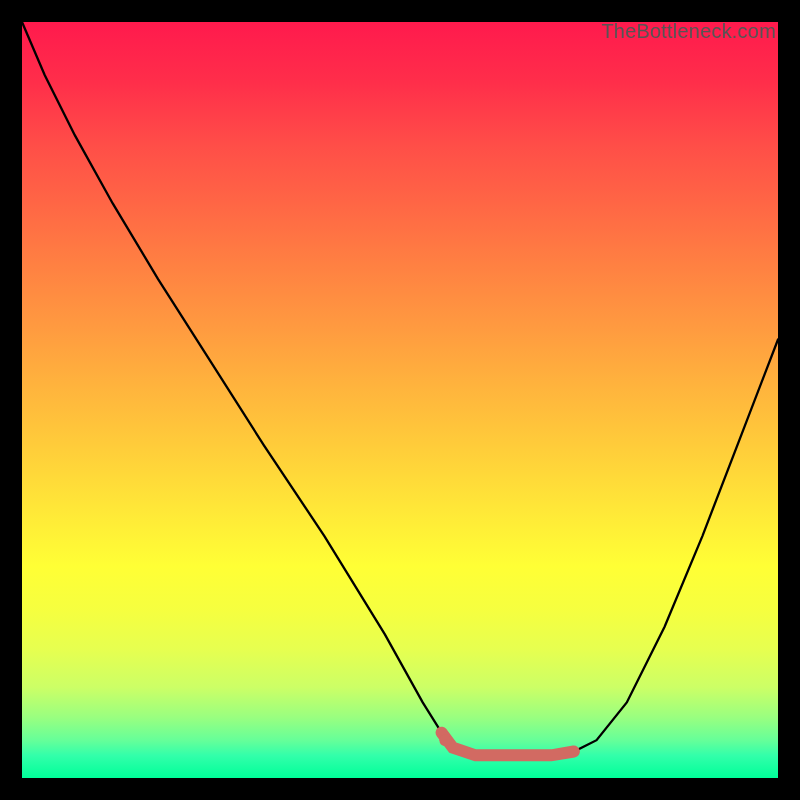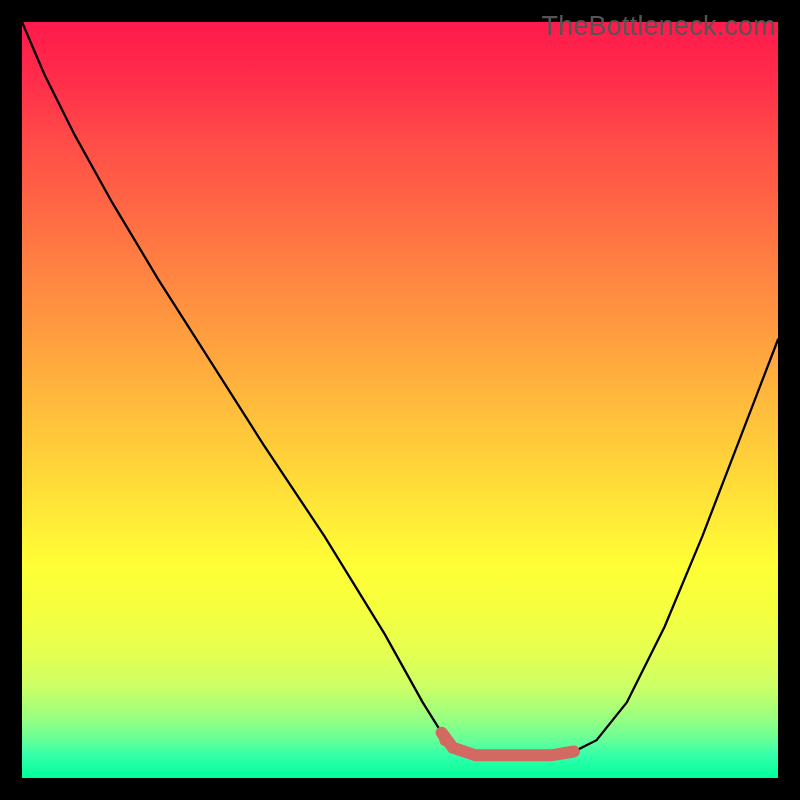--- a/index.html
+++ b/index.html
@@ -31,25 +31,25 @@
       #e6ff50 83%,
       #ccff66 88%,
       #99ff80 92%,
       #66ff99 95%,
       #33ffaa 97%,
       #00ff99 100%
     );
   }
   .watermark {
     position: absolute;
-    top: 11px;
+    top: 20px;
     right: 24px;
     color: #555;
     font-family: Arial, Helvetica, sans-serif;
-    font-size: 27px;
+    font-size: 20px;
     font-weight: 500;
     letter-spacing: 0.2px;
   }
   svg.curves {
     position: absolute;
     left: 22px;
     top: 22px;
     width: 756px;
     height: 756px;
     overflow: visible;

